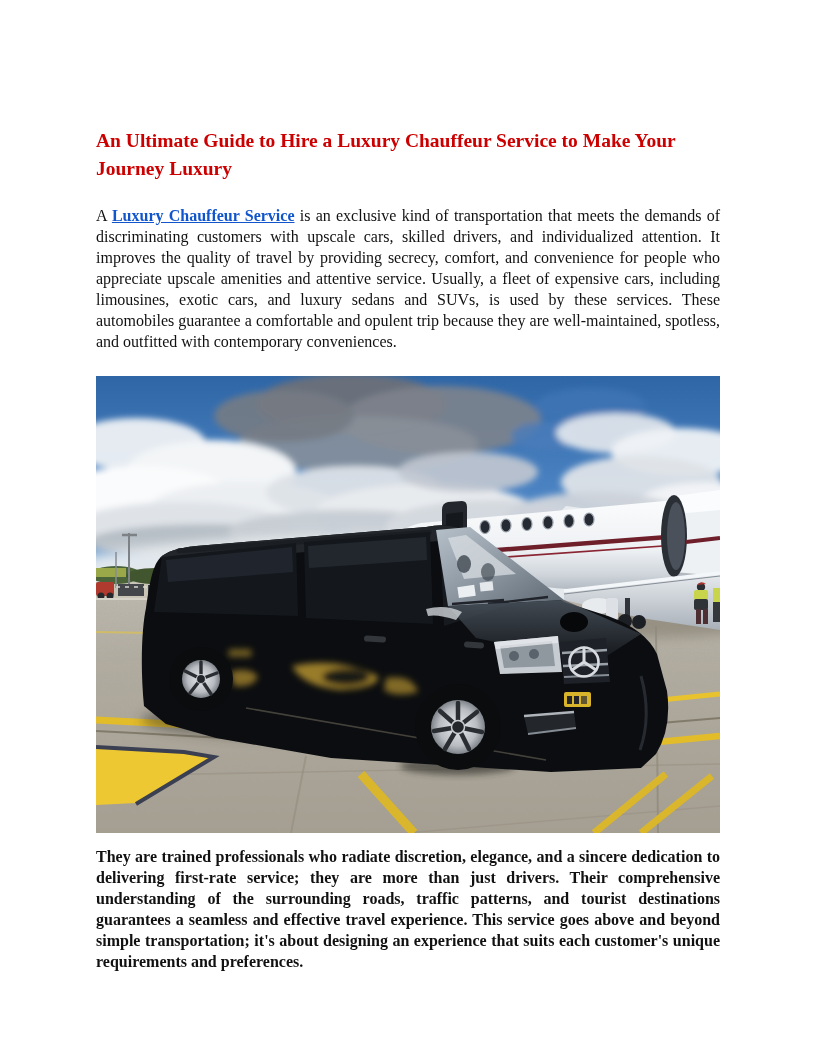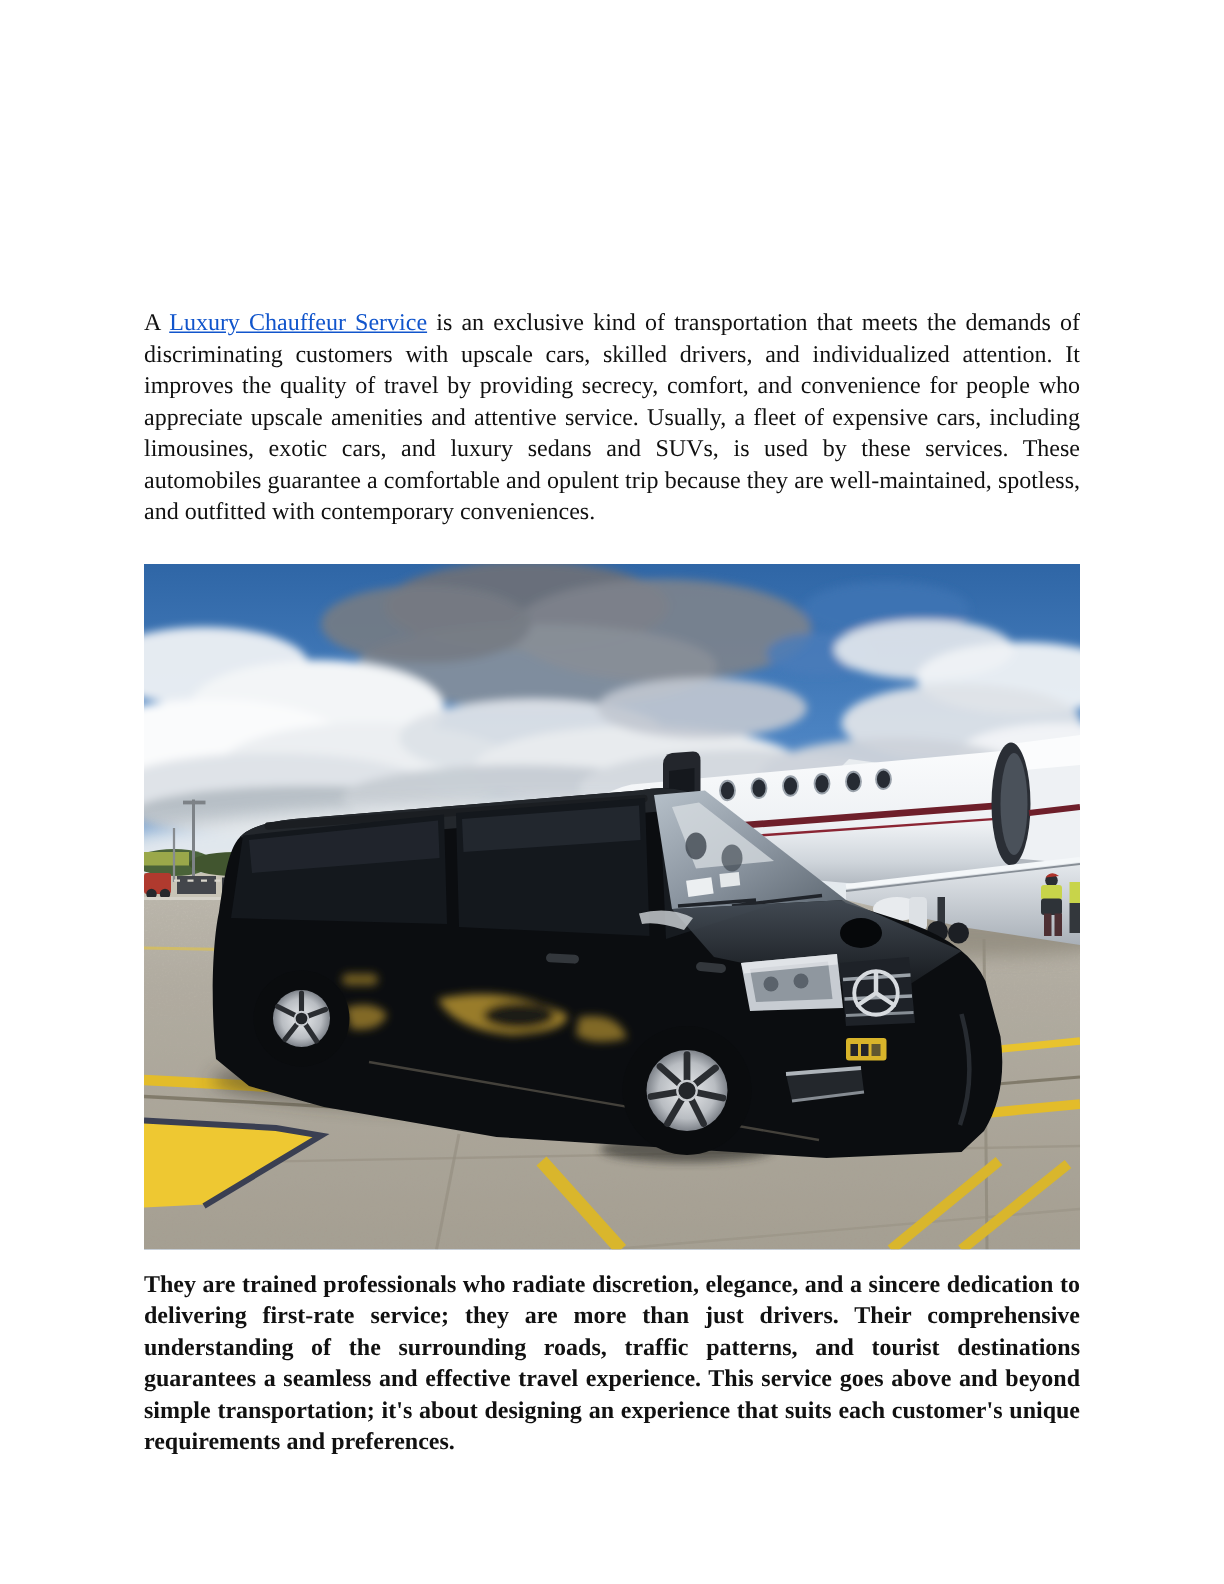--- a/index.html
+++ b/index.html
@@ -12,32 +12,33 @@
     position:absolute;left:96px;top:127px;width:624px;margin:0;
     font-family:"Liberation Serif",serif;
     font-size:19.5px;line-height:28px;font-weight:700;
   }
   p.body{
     position:absolute;left:96px;width:624px;margin:0;
     font-size:16px;line-height:21px;text-align:justify;
   }
   p.p1{top:205px;}
   p.p2{top:846px;font-weight:bold;}
-  a.doclink{font-weight:400;text-decoration:underline;cursor:pointer;}
+  a.doclink{font-weight:700;text-decoration:underline;cursor:pointer;}
   .photo{
     position:absolute;left:96px;top:376px;width:624px;height:457px;
     overflow:hidden;background:#9fb6cf;
   }
   .photo svg{display:block;width:624px;height:457px;}
 </style>
 </head>
 <body>
 
 <div class="page">
 
+  <h1 class="title" id="titleEl" style="color: rgb(204, 0, 0);">An Ultimate Guide to Hire a Luxury Chauffeur Service to Make Your Journey Luxury</h1>
 
   <p class="body p1"><span>A </span><a class="doclink" id="linkEl" href="#" style="color: rgb(17, 85, 204);">Luxury Chauffeur Service</a><span> is an exclusive kind of transportation that meets the demands of discriminating customers with upscale cars, skilled drivers, and individualized attention. It improves the quality of travel by providing secrecy, comfort, and convenience for people who appreciate upscale amenities and attentive service. Usually, a fleet of expensive cars, including limousines, exotic cars, and luxury sedans and SUVs, is used by these services. These automobiles guarantee a comfortable and opulent trip because they are well-maintained, spotless, and outfitted with contemporary conveniences.</span></p>
 
   <div class="photo" aria-label="Black Mercedes luxury chauffeur van parked on airport tarmac with yellow taxiway markings beside a white private jet under a cloudy blue sky">
     <svg viewBox="0 0 624 457" xmlns="http://www.w3.org/2000/svg">
       <defs>
         <linearGradient id="skyG" x1="0" y1="0" x2="0" y2="1">
           <stop offset="0" stop-color="#2f66a6"></stop>
           <stop offset="0.45" stop-color="#4b83c2"></stop>
           <stop offset="1" stop-color="#93b5d8"></stop>

